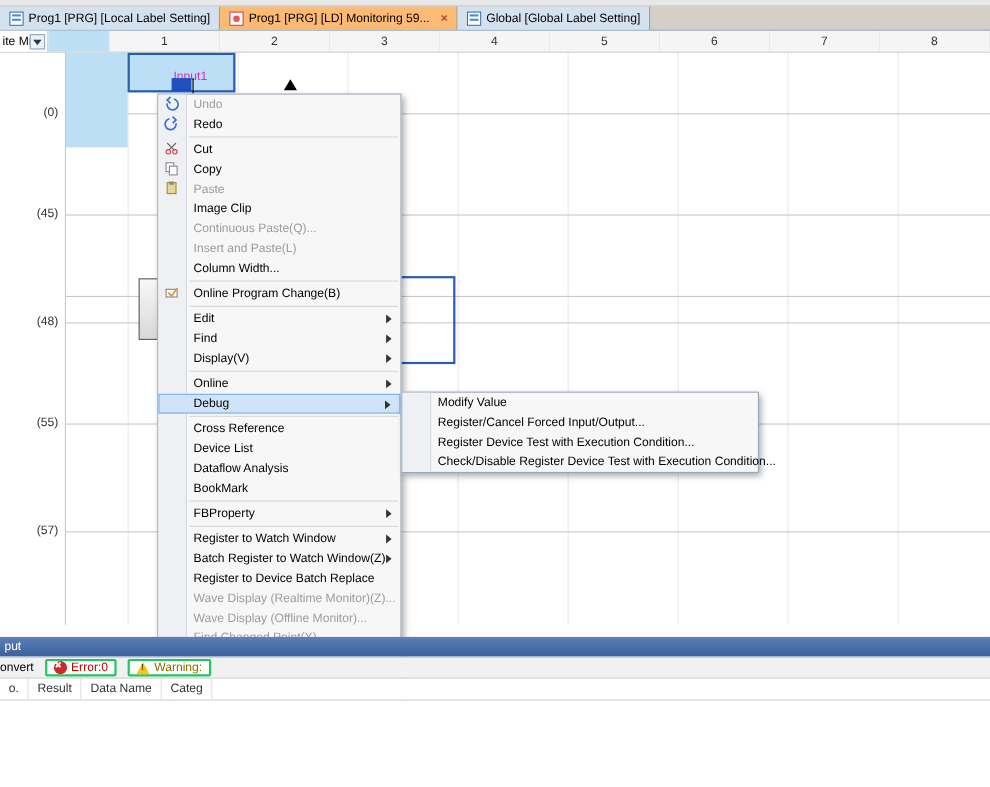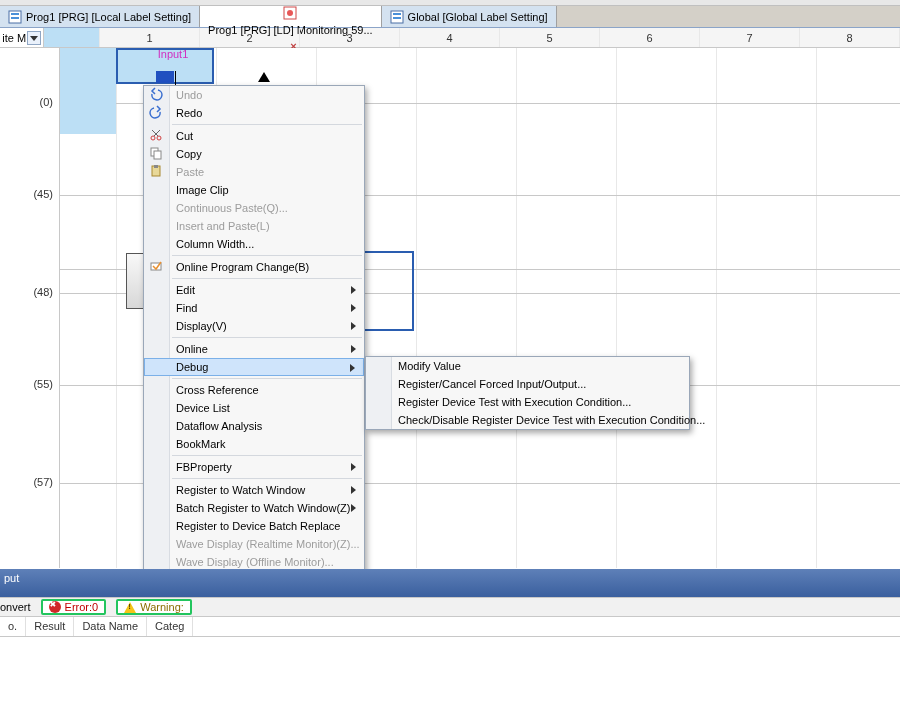--- a/index.html
+++ b/index.html
@@ -2,21 +2,21 @@
 <html><head>
 <meta charset="utf-8">
 <style>
 * { margin:0; padding:0; box-sizing:border-box; font-family:Tahoma,Arial,sans-serif; font-size:11px; }
 body { background:#fff; width:900px; height:715px; overflow:hidden; position:relative; }
 
 .toolbar-strip { height:6px; background:#e8e8e8; border-bottom:1px solid #c0c0c0; }
 
 .tabs { display:flex; height:22px; background:#d4d0c8; border-bottom:1px solid #8ba4c8;text-align:center; }
 .tab { display:flex; align-items:center; padding:0 8px; border-right:1px solid #a0a0a0; background:#d4e2f0; gap:4px; white-space:nowrap; }
-.tab.active { background:#ffffff;flex-direction:column; }
+.tab.active { background:#fdba74; }
 .tab-icon { width:14px; height:14px; display:inline-block; }
 .tab-close { margin-left:6px; color:#c04040; font-weight:bold; cursor:pointer; }
 
 .ruler-row { display:flex; height:20px; background:#f5f5f5; border-bottom:1px solid #c8c8c8; }
 .ruler-left { width:60px; display:flex; align-items:center; justify-content:flex-end; padding-right:4px; background:#fff; border-right:1px solid #c8c8c8; position:relative; }
 .ruler-left .drop { position:absolute; right:2px; top:3px; width:14px; height:14px; border:1px solid #8fa6c4; background:#eaf1fb; display:flex; align-items:center; justify-content:center; }
 .ruler-cell { flex:0 0 100px; text-align:center; line-height:20px; border-right:1px solid #e8e8e8; color:#333; }
 
 .workspace { display:flex; height:520px; }
 .gutter { width:60px; background:#fff; border-right:1px solid #c8c8c8; position:relative; }
@@ -42,21 +42,21 @@
 .mi.disabled { color:#9c9c9c; }
 .mi.hover { background:#cfe4fb; border:1px solid #7bb0e8; height:18px; padding-left:31px; padding-right:21px; }
 .mi .arrow { position:absolute; right:8px; top:5px; width:0; height:0; border-top:4px solid transparent; border-bottom:4px solid transparent; border-left:5px solid #333; }
 .sep { height:1px; margin:2px 2px 2px 28px; background:#d4d8de; }
 .mi .ico { position:absolute; left:5px; top:1px; width:16px; height:16px; }
 
 .submenu { position:absolute; background:#f7f7f7; border:1px solid #9aa7b8; box-shadow:2px 3px 6px rgba(0,0,0,0.35); }
 .submenu .gutter-col { position:absolute; left:0; top:0; bottom:0; width:26px; background:#eef0f3; border-right:1px solid #d8dce2; }
 .submenu .mi { padding-right:16px; }
 
-.bottom-bar { position:absolute; left:0; right:0; bottom:118px; height:28px; background:linear-gradient(#5e80b8,#3a5f9e); }
+.bottom-bar { position:absolute; left:0; right:0; bottom:118px; height:18px; background:linear-gradient(#5e80b8,#3a5f9e); }
 .status-row { position:absolute; left:0; right:0; bottom:98px; height:20px; background:#f1f1f1; display:flex; align-items:center; gap:10px; padding-left:0; border-top:1px solid #c8c8c8; border-bottom:1px solid #c8c8c8; }
 .status-row .pill { display:flex; align-items:center; gap:4px; padding:0 6px; border:2px solid #22c55e; border-radius:2px; background:#fff; height:16px; }
 .status-row .pill.err { color:#c00000; }
 .status-row .pill.warn { color:#8a6d00; }
 .ico-err { width:12px; height:12px; border-radius:50%; background:#d02828; display:inline-block; position:relative; }
 .ico-err::before { content:"✖"; color:#fff; font-size:8px; position:absolute; left:1px; top:-1px; }
 .ico-warn { width:0; height:0; border-left:6px solid transparent; border-right:6px solid transparent; border-bottom:11px solid #f5c518; display:inline-block; position:relative; }
 .ico-warn::after { content:"!"; position:absolute; left:-2px; top:0px; font-size:8px; color:#5b4400; font-weight:bold; }
 
 .tbl-head { position:absolute; left:0; right:0; bottom:78px; height:20px; background:#fff; display:flex; border-bottom:1px solid #c8c8c8; }
@@ -145,21 +145,21 @@
     <div class="hline" style="top:55px"></div>
     <div class="hline" style="top:147px"></div>
     <div class="hline" style="top:221px"></div>
     <div class="hline" style="top:245px"></div>
     <div class="hline" style="top:337px"></div>
     <div class="hline" style="top:435px"></div>
 
     <div class="sel-band" style="left:0;top:0;width:56px;height:86px"></div>
 
     <div class="sel-cell" style="left:56px;top:0;width:98px;height:36px"></div>
-    <div class="sel-label" style="left:56px;top:0;width:114px">Input1</div>
+    <div class="sel-label" style="left:56px;top:16px;width:114px">Input1</div>
     <div class="sel-blue" style="left:96px;top:23px;width:18px;height:12px"></div>
     <div class="lad-vert" style="left:115px;top:23px;height:32px"></div>
     <div class="lad-ptr" style="left:198px;top:24px"></div>
 
     <div class="box" style="left:66px;top:205px;width:18px;height:56px"></div>
     <div class="out-rect" style="left:256px;top:203px;width:98px;height:80px"></div>
   </div>
 </div>
 
 <div class="ctx-menu" style="left:143px;top:85px;width:222px;">

